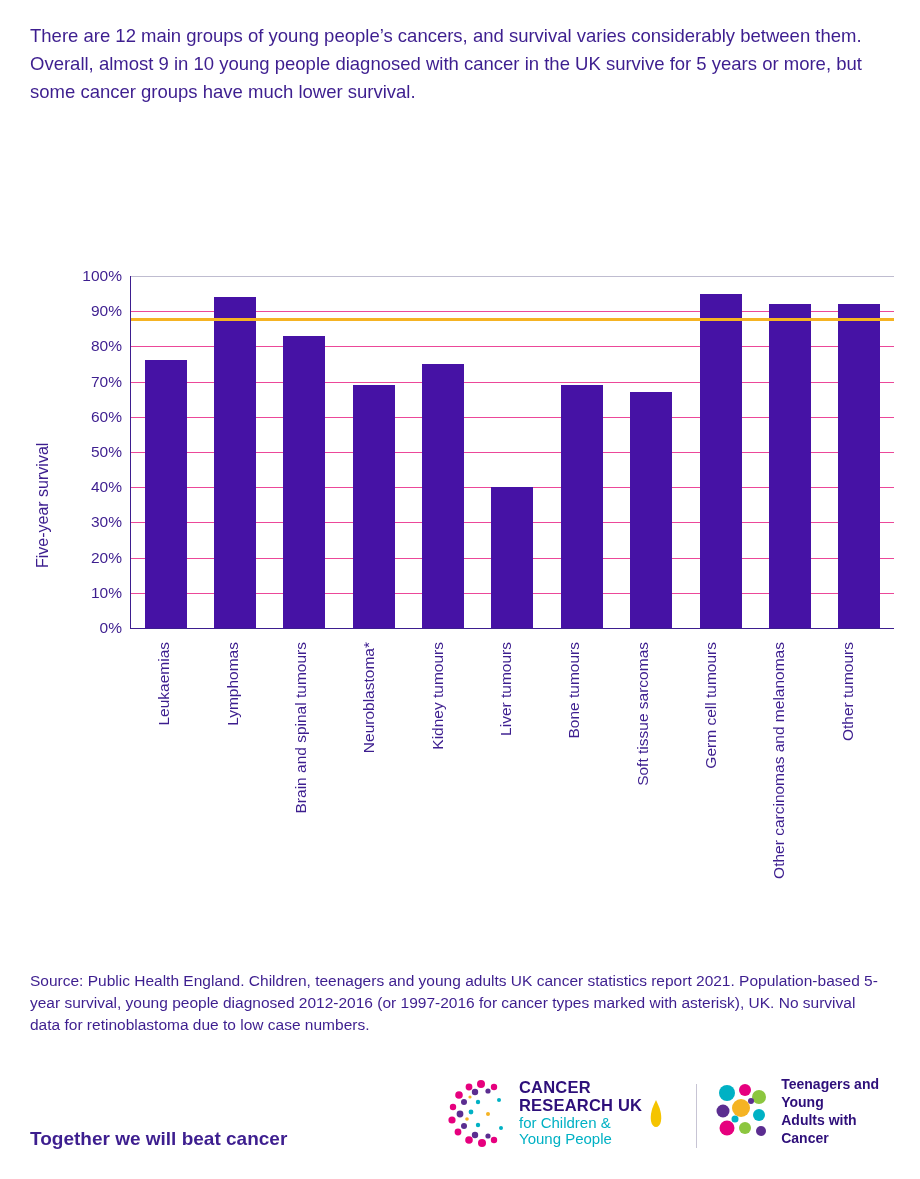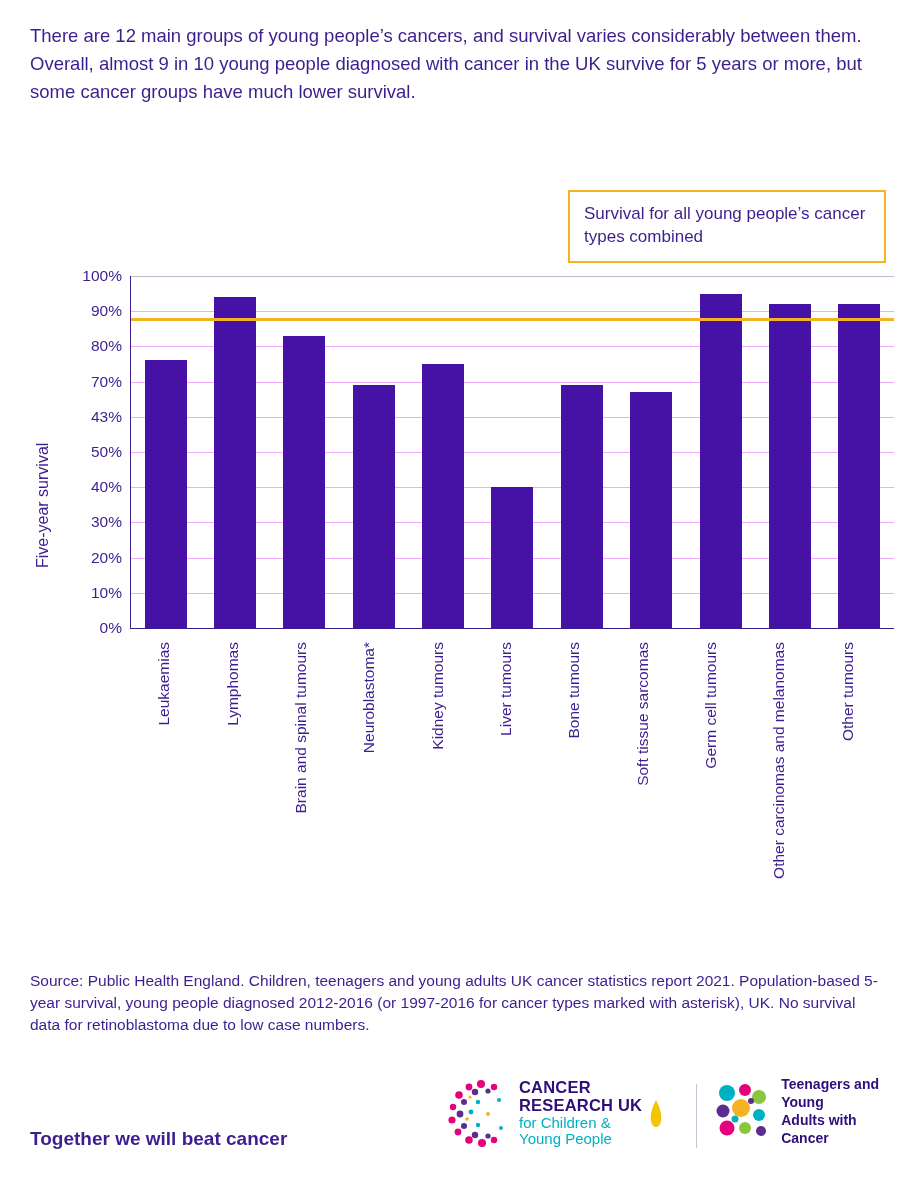--- a/index.html
+++ b/index.html
@@ -77,21 +77,21 @@
     border-left: 1.5px solid #3d1e8f;
     border-bottom: 1.5px solid #3d1e8f;
     box-sizing: content-box;
     padding-left: 11px;
   }
   .gridline {
     position: absolute;
     left: 0;
     width: 100%;
     height: 1px;
-    background: #f0abfc;
+    background: #ec4899;
   }
   .gridline.top {
     background: #bfbcd0;
   }
   .ytick {
     position: absolute;
     right: 100%;
     transform: translateY(-50%);
     padding-right: 9px;
     font-size: 15.5px;
@@ -235,43 +235,40 @@
   }
 </style>
 </head>
 <body>
 
 <div class="page">
 
 
   <p class="intro">There are 12 main groups of young people’s cancers, and survival varies considerably between them. Overall, almost 9 in 10 young people diagnosed with cancer in the UK survive for 5 years or more, but some cancer groups have much lower survival.</p>
 
-  <div class="legend-box">
-    <span>Survival for all young people’s cancer types combined</span>
-  </div>
 
   <div class="chart-wrap">
     <div class="ylabel">Five-year survival</div>
 
     <div class="plot">
 
       <div class="gridline top" style="top:0px;">
         <span class="ytick">100%</span>
       </div>
       <div class="gridline" style="top:35.2px;">
         <span class="ytick">90%</span>
       </div>
       <div class="gridline" style="top:70.4px;">
         <span class="ytick">80%</span>
       </div>
       <div class="gridline" style="top:105.6px;">
         <span class="ytick">70%</span>
       </div>
       <div class="gridline" style="top:140.8px;">
-        <span class="ytick">43%</span>
+        <span class="ytick">60%</span>
       </div>
       <div class="gridline" style="top:176px;">
         <span class="ytick">50%</span>
       </div>
       <div class="gridline" style="top:211.2px;">
         <span class="ytick">40%</span>
       </div>
       <div class="gridline" style="top:246.4px;">
         <span class="ytick">30%</span>
       </div>

